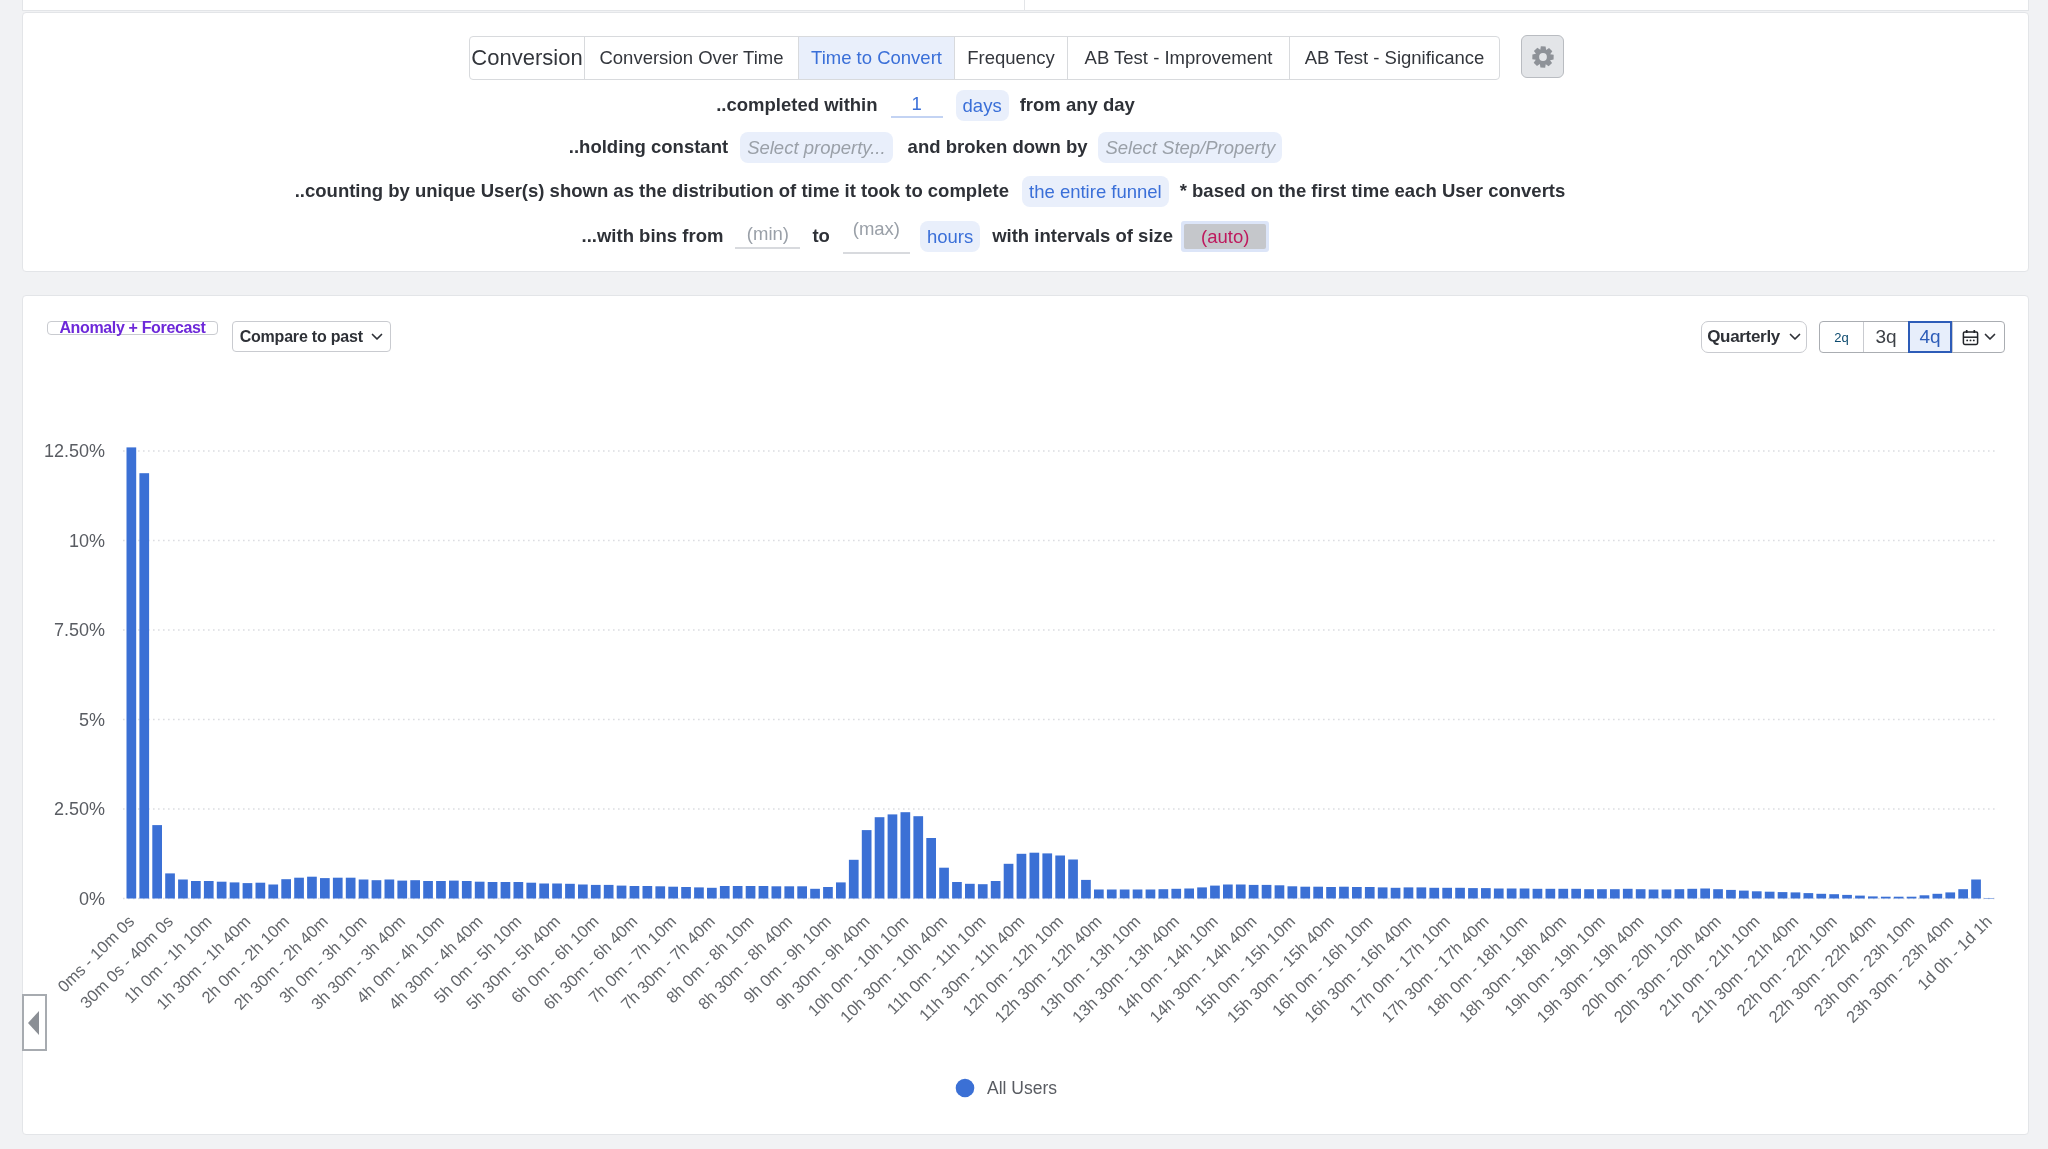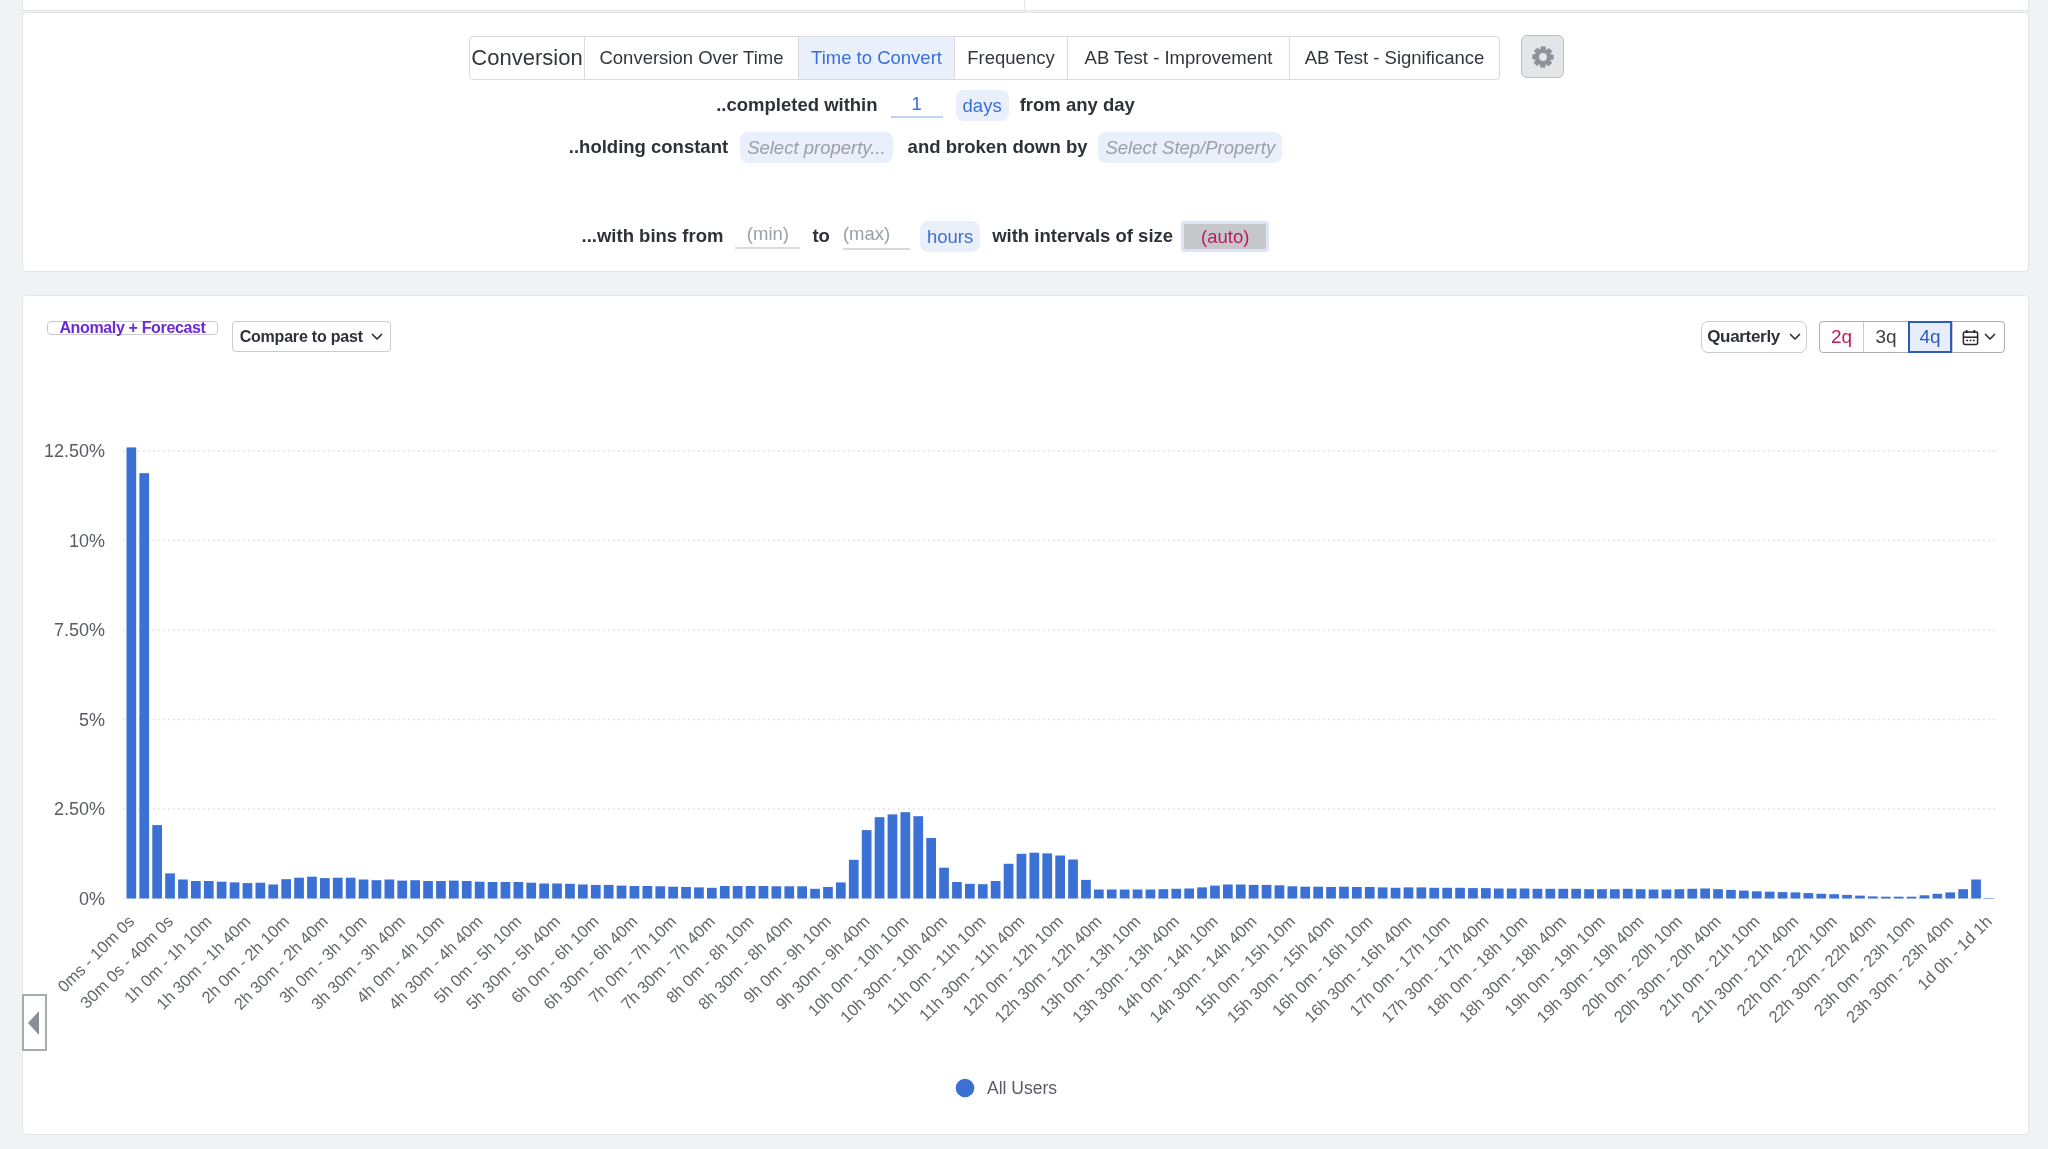--- a/index.html
+++ b/index.html
@@ -36,25 +36,30 @@
     <span style="display:inline-block;width:52px;text-align:center;color:#3a6fd8;border-bottom:2px solid #c3d3f3;margin-left:13px;padding-bottom:1px">1</span>
     <span class="chip chipblue" style="margin-left:13px">days</span>
     <span class="b" style="margin-left:11px">from any day</span>
   </div>
   <div class="row" style="top:118px;height:32px">
     <span class="b">..holding constant</span>
     <span class="chip ph" style="margin-left:12px">Select property...</span>
     <span class="b" style="margin-left:15px">and broken down by</span>
     <span class="chip ph" style="margin-left:11px">Select Step/Property</span>
   </div>
+  <div class="row" style="top:162px;height:32px;padding-left:9px">
+    <span class="b">..counting by unique User(s) shown as the distribution of time it took to complete</span>
+    <span class="chip chipblue" style="margin-left:13px">the entire funnel</span>
+    <span class="b" style="margin-left:11px">* based on the first time each User converts</span>
+  </div>
   <div class="row" style="top:207px;height:32px">
     <span class="b">...with bins from</span>
     <span style="display:inline-block;width:65px;text-align:center;color:#9aa0a8;border-bottom:2px solid #d8dade;margin-left:12px;padding-bottom:2px">(min)</span>
     <span class="b" style="margin-left:12px">to</span>
-    <span style="display:inline-block;width:67px;color:#9aa0a8;border-bottom:2px solid #d8dade;margin-left:13px;padding-bottom:3px">(max)</span>
+    <span style="display:inline-block;width:67px;text-align:center;color:#9aa0a8;border-bottom:2px solid #d8dade;margin-left:13px;padding-bottom:12px">(max)</span>
     <span class="chip chipblue" style="margin-left:10px">hours</span>
     <span class="b" style="margin-left:12px">with intervals of size</span>
     <span style="margin-left:8px;background:#dce5f8;border-radius:3px;padding:3px;height:31px;display:flex;align-items:center">
         <span style="background:#c5c7cb;color:#be185d;border-radius:2px;padding:0 17px;height:25px;line-height:25px;display:inline-block">(auto)</span>
       </span>
   </div>
 </div>
 
 <div class="card" style="left:22px;top:295px;width:2007px;height:840px">
   <svg width="2005" height="838" viewBox="0 0 2005 838" style="position:absolute;left:0;top:0">
@@ -268,21 +273,21 @@
 <text x="964" y="798" font-size="17.5" fill="#595c62">All Users</text>
 </svg>
   <div class="btn" style="left:24px;top:25px;width:171px;height:14px;color:#6d28d9;letter-spacing:-0.35px">Anomaly + Forecast</div>
   <div class="btn" style="left:209px;top:25px;width:159px;height:31px;letter-spacing:-0.2px">Compare to past&nbsp;&nbsp;<svg width="12" height="8" viewBox="0 0 12 8">
         <path d="M1.5 1.5l4.5 4.5 4.5-4.5" stroke="#2e3137" stroke-width="1.7" fill="none" stroke-linecap="round" stroke-linejoin="round"></path>
       </svg></div>
   <div class="btn" style="left:1678px;top:25px;width:106px;height:32px;border-radius:7px;font-size:17px;letter-spacing:-0.3px">Quarterly&nbsp;&nbsp;<svg width="12" height="8" viewBox="0 0 12 8">
         <path d="M1.5 1.5l4.5 4.5 4.5-4.5" stroke="#2e3137" stroke-width="1.7" fill="none" stroke-linecap="round" stroke-linejoin="round"></path>
       </svg></div>
   <div style="position:absolute;left:1796px;top:25px;width:186px;height:32px;background:#fff;border:1px solid #aaadb2;border-radius:4px;display:flex">
-    <div style="width:44px;display:flex;align-items:center;justify-content:center;font-size:19px;color:#be185d;border-right:1px solid #c9cbd0">2q</div>
+    <div style="width:44px;display:flex;align-items:center;justify-content:center;font-size:13px;color:#0c4a6e;border-right:1px solid #c9cbd0">2q</div>
     <div style="width:44px;display:flex;align-items:center;justify-content:center;font-size:19px;color:#3c4046">3q</div>
     <div style="width:44px;display:flex;align-items:center;justify-content:center;font-size:19px;color:#2d5cb8;background:#e7eefb;border:2px solid #2d5cb8;margin:-1px 0;position:relative;z-index:2">4q</div>
     <div style="flex:1;display:flex;align-items:center;justify-content:center;gap:5px;border-left:1px solid #c9cbd0">
         <svg width="17" height="17" viewBox="0 0 17 17">
           <line x1="4.7" y1="1" x2="4.7" y2="4" stroke="#222529" stroke-width="1.7"></line>
           <line x1="12.3" y1="1" x2="12.3" y2="4" stroke="#222529" stroke-width="1.7"></line>
           <rect x="1.4" y="2.9" width="14.2" height="12.6" rx="1.4" fill="none" stroke="#222529" stroke-width="1.5"></rect>
           <line x1="1.7" y1="8.2" x2="15.3" y2="8.2" stroke="#222529" stroke-width="1.5"></line>
           <circle cx="5.2" cy="11.4" r="0.95" fill="#222529"></circle>
           <circle cx="8.5" cy="11.4" r="0.95" fill="#222529"></circle>

